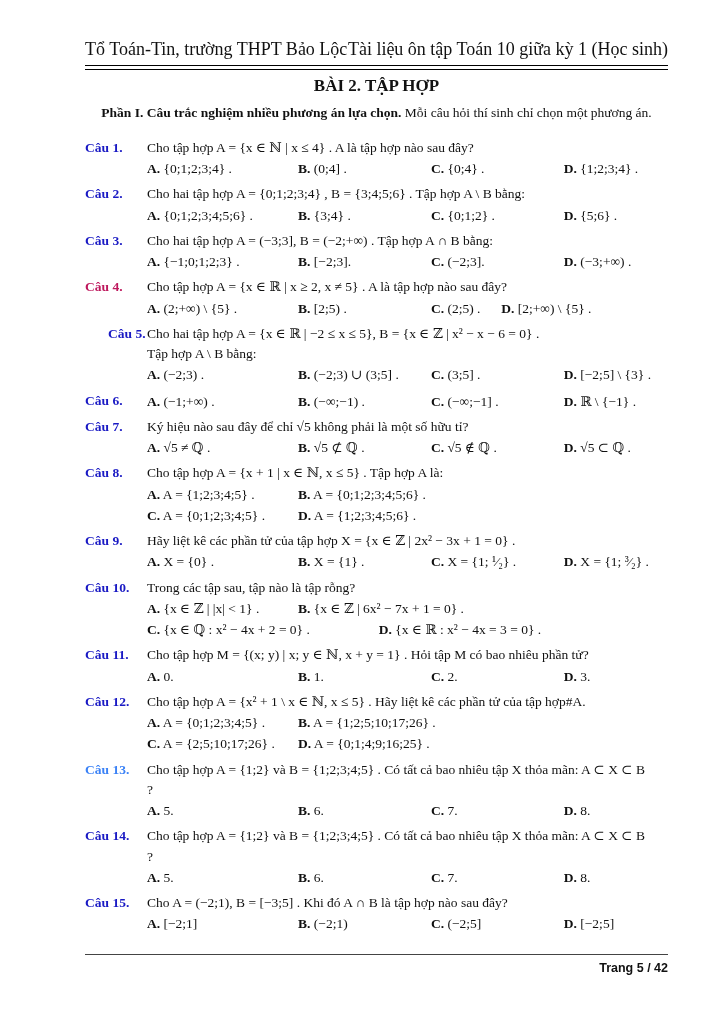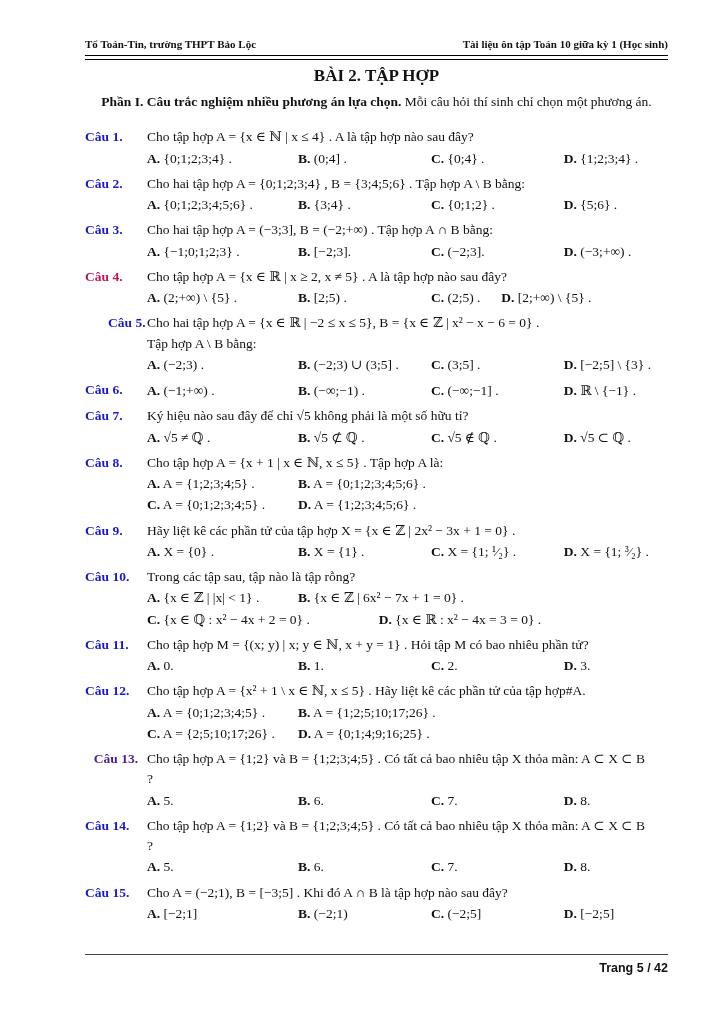--- a/index.html
+++ b/index.html
@@ -8,21 +8,21 @@
     width:725px;height:1024px;
     background:#ffffff;
     font-family:"Liberation Serif","DejaVu Serif",serif;
     color:#111;
     font-size:13.5px;
     line-height:1.5;
     overflow:hidden;
     box-sizing:border-box;
     padding:36px 57px 0 85px;
   }
-  .hdr{display:flex;justify-content:space-between;font-weight:bold;font-size:11px;}
+  .hdr{display:flex;justify-content:space-between;font-weight:normal;font-size:18px;}
   .hdr-rule{margin-top:2px;height:3px;border-top:1px solid #000;border-bottom:1px solid #000;}
   .title{text-align:center;font-weight:bold;font-size:17px;margin-top:3px;}
   .intro{margin-top:4px;text-align:center;}
   .intro b{font-weight:bold;}
   .qwrap{margin-top:15px;}
   .q{display:grid;grid-template-columns:62px 1fr;margin-bottom:5px;}
   .q-label{font-weight:bold;}
   .q-line{margin-bottom:0;}
   .opts{display:grid;margin-top:1px;}
   .g4{grid-template-columns:29% 25.5% 25.5% 20%;}
@@ -198,21 +198,21 @@
             <span class="opt"><b class="opt-k">A.</b> <span>A = {0;1;2;3;4;5} .</span></span>
             <span class="opt"><b class="opt-k">B.</b> <span>A = {1;2;5;10;17;26} .</span></span>
           </div>
           <div class="opts g2">
             <span class="opt"><b class="opt-k">C.</b> <span>A = {2;5;10;17;26} .</span></span>
             <span class="opt"><b class="opt-k">D.</b> <span>A = {0;1;4;9;16;25} .</span></span>
           </div>
         </div>
       </div>
       <div class="q">
-        <span class="q-label" style="color: #4c1d95; text-align: center;">Câu 13.</span>
+        <span class="q-label" style="color: #3b82f6;">Câu 13.</span>
         <div class="q-body">
           <div class="q-line">Cho tập hợp A = {1;2} và B = {1;2;3;4;5} . Có tất cả bao nhiêu tập X thỏa mãn:  A ⊂ X ⊂ B</div>
           <div class="q-line">?</div>
           <div class="opts g4">
             <span class="opt"><b class="opt-k">A.</b> <span>5.</span></span>
             <span class="opt"><b class="opt-k">B.</b> <span>6.</span></span>
             <span class="opt"><b class="opt-k">C.</b> <span>7.</span></span>
             <span class="opt"><b class="opt-k">D.</b> <span>8.</span></span>
           </div>
         </div>

